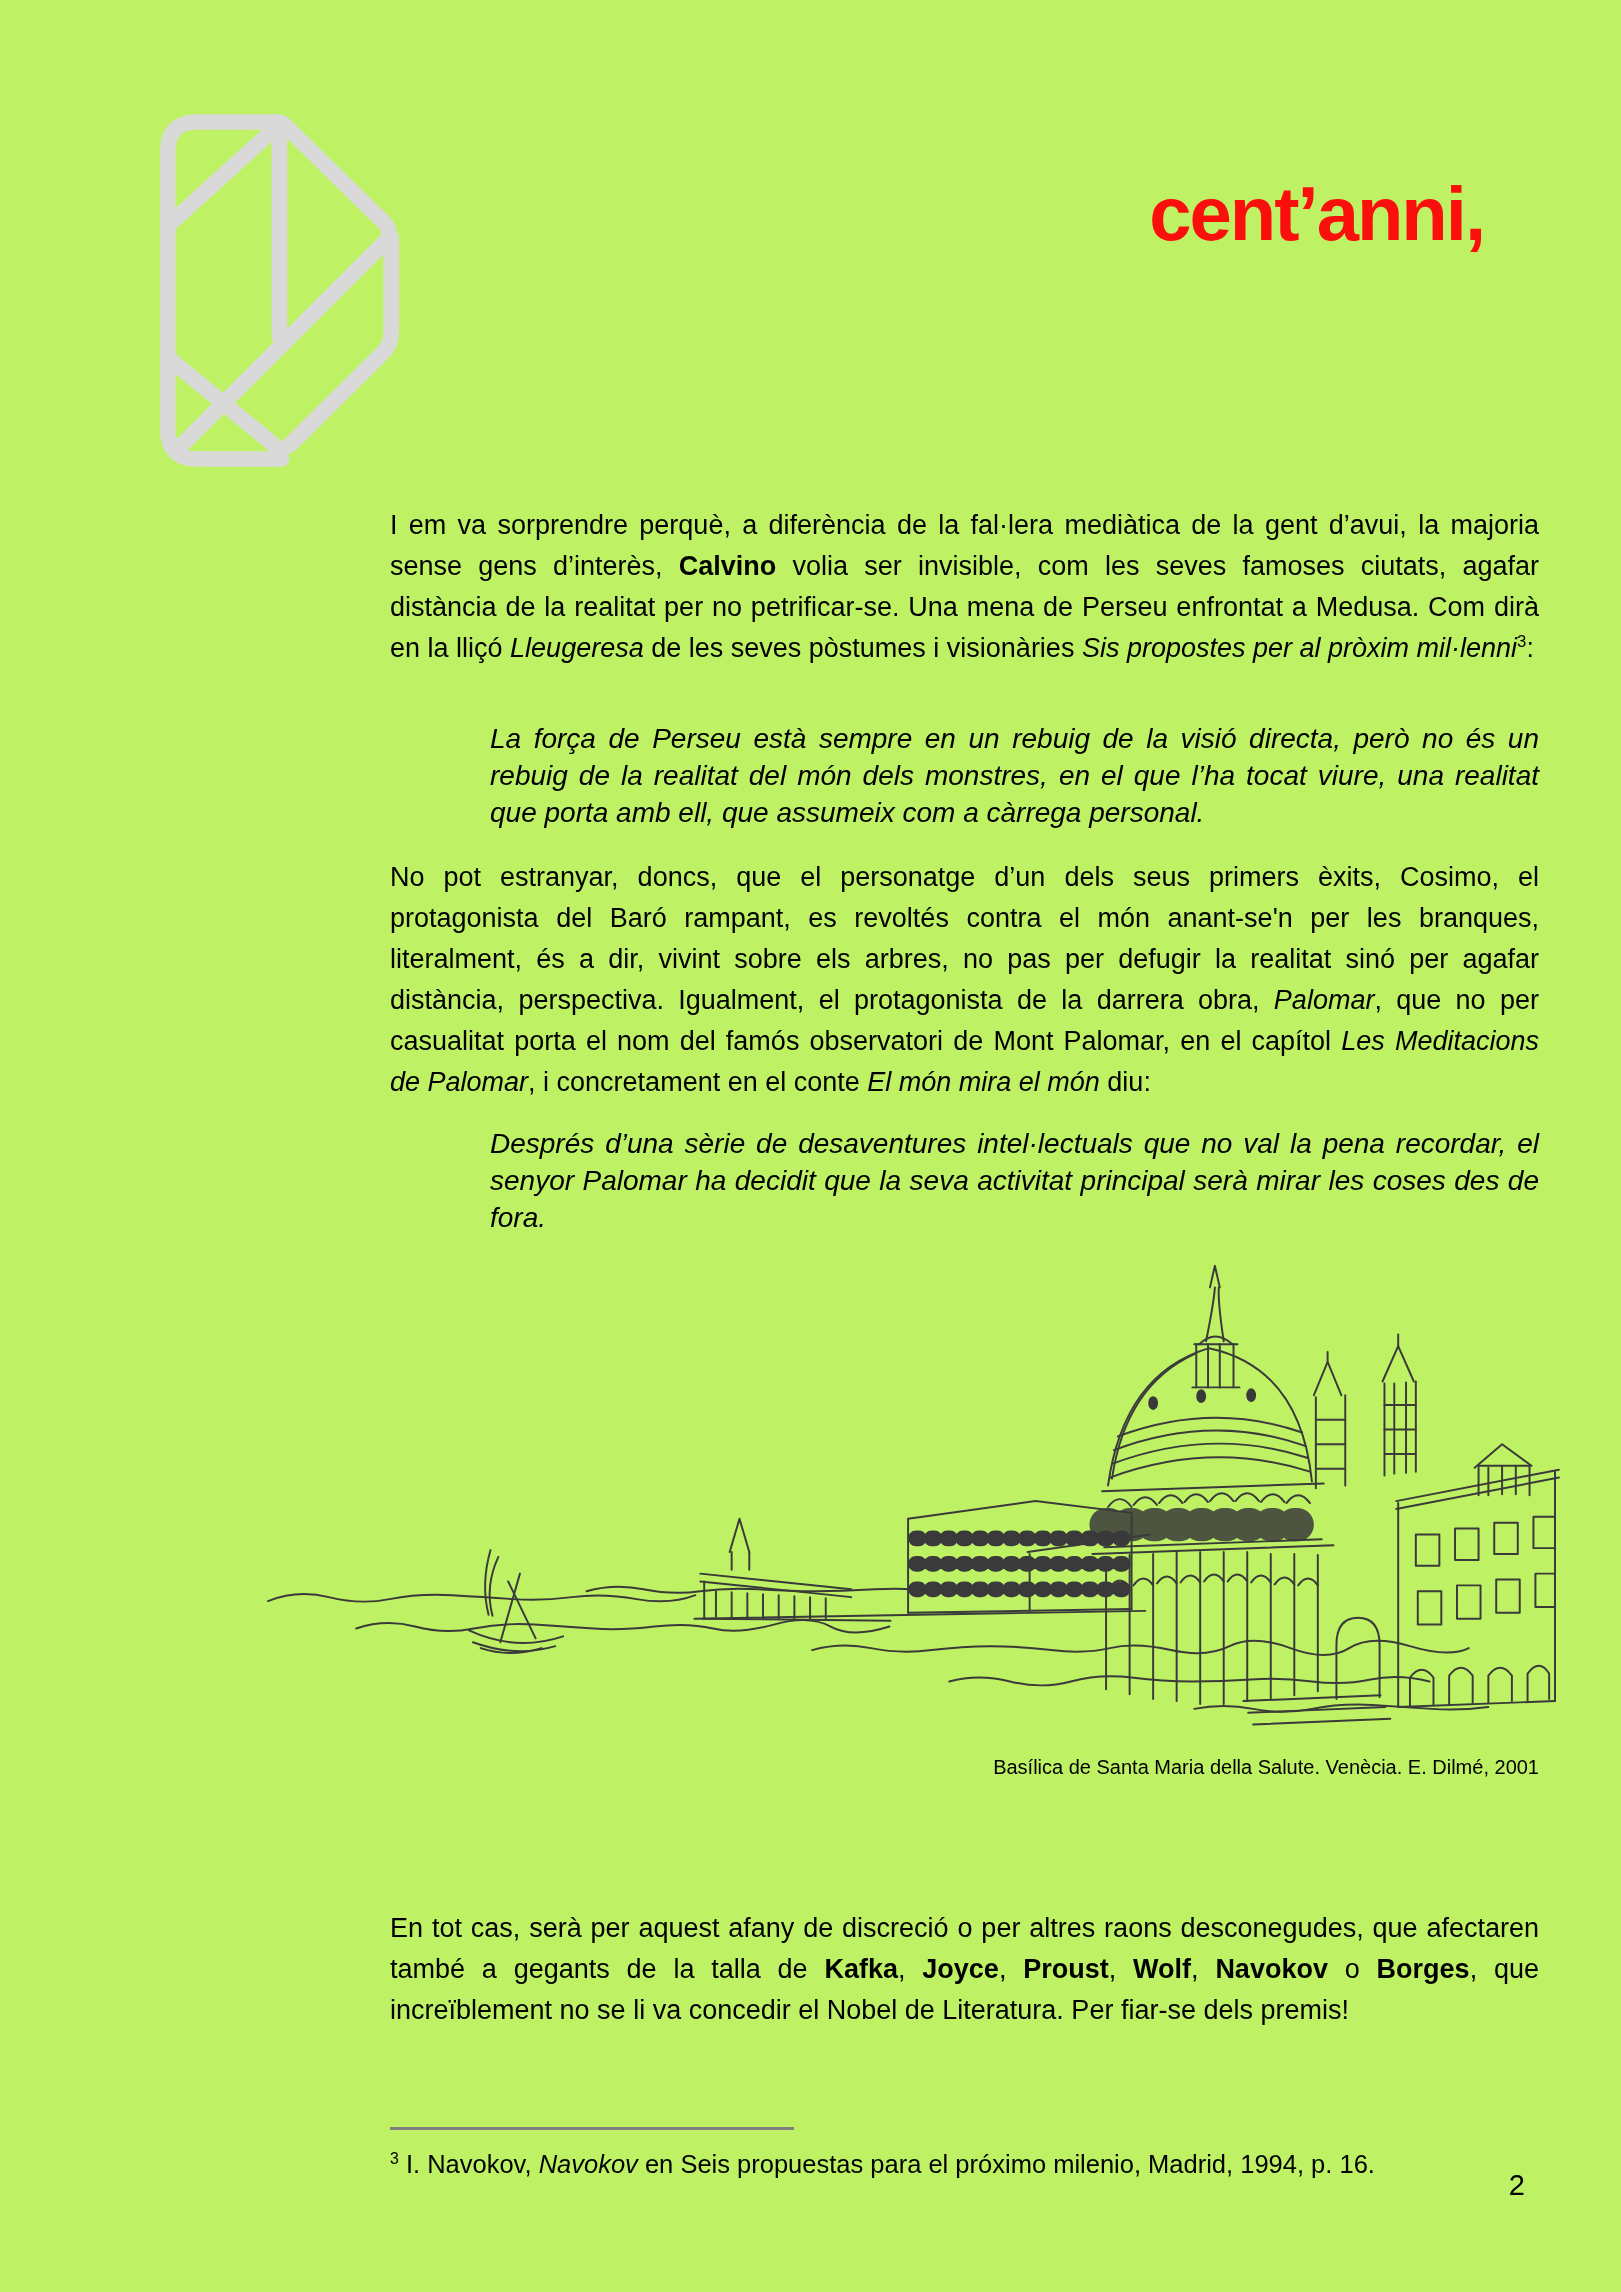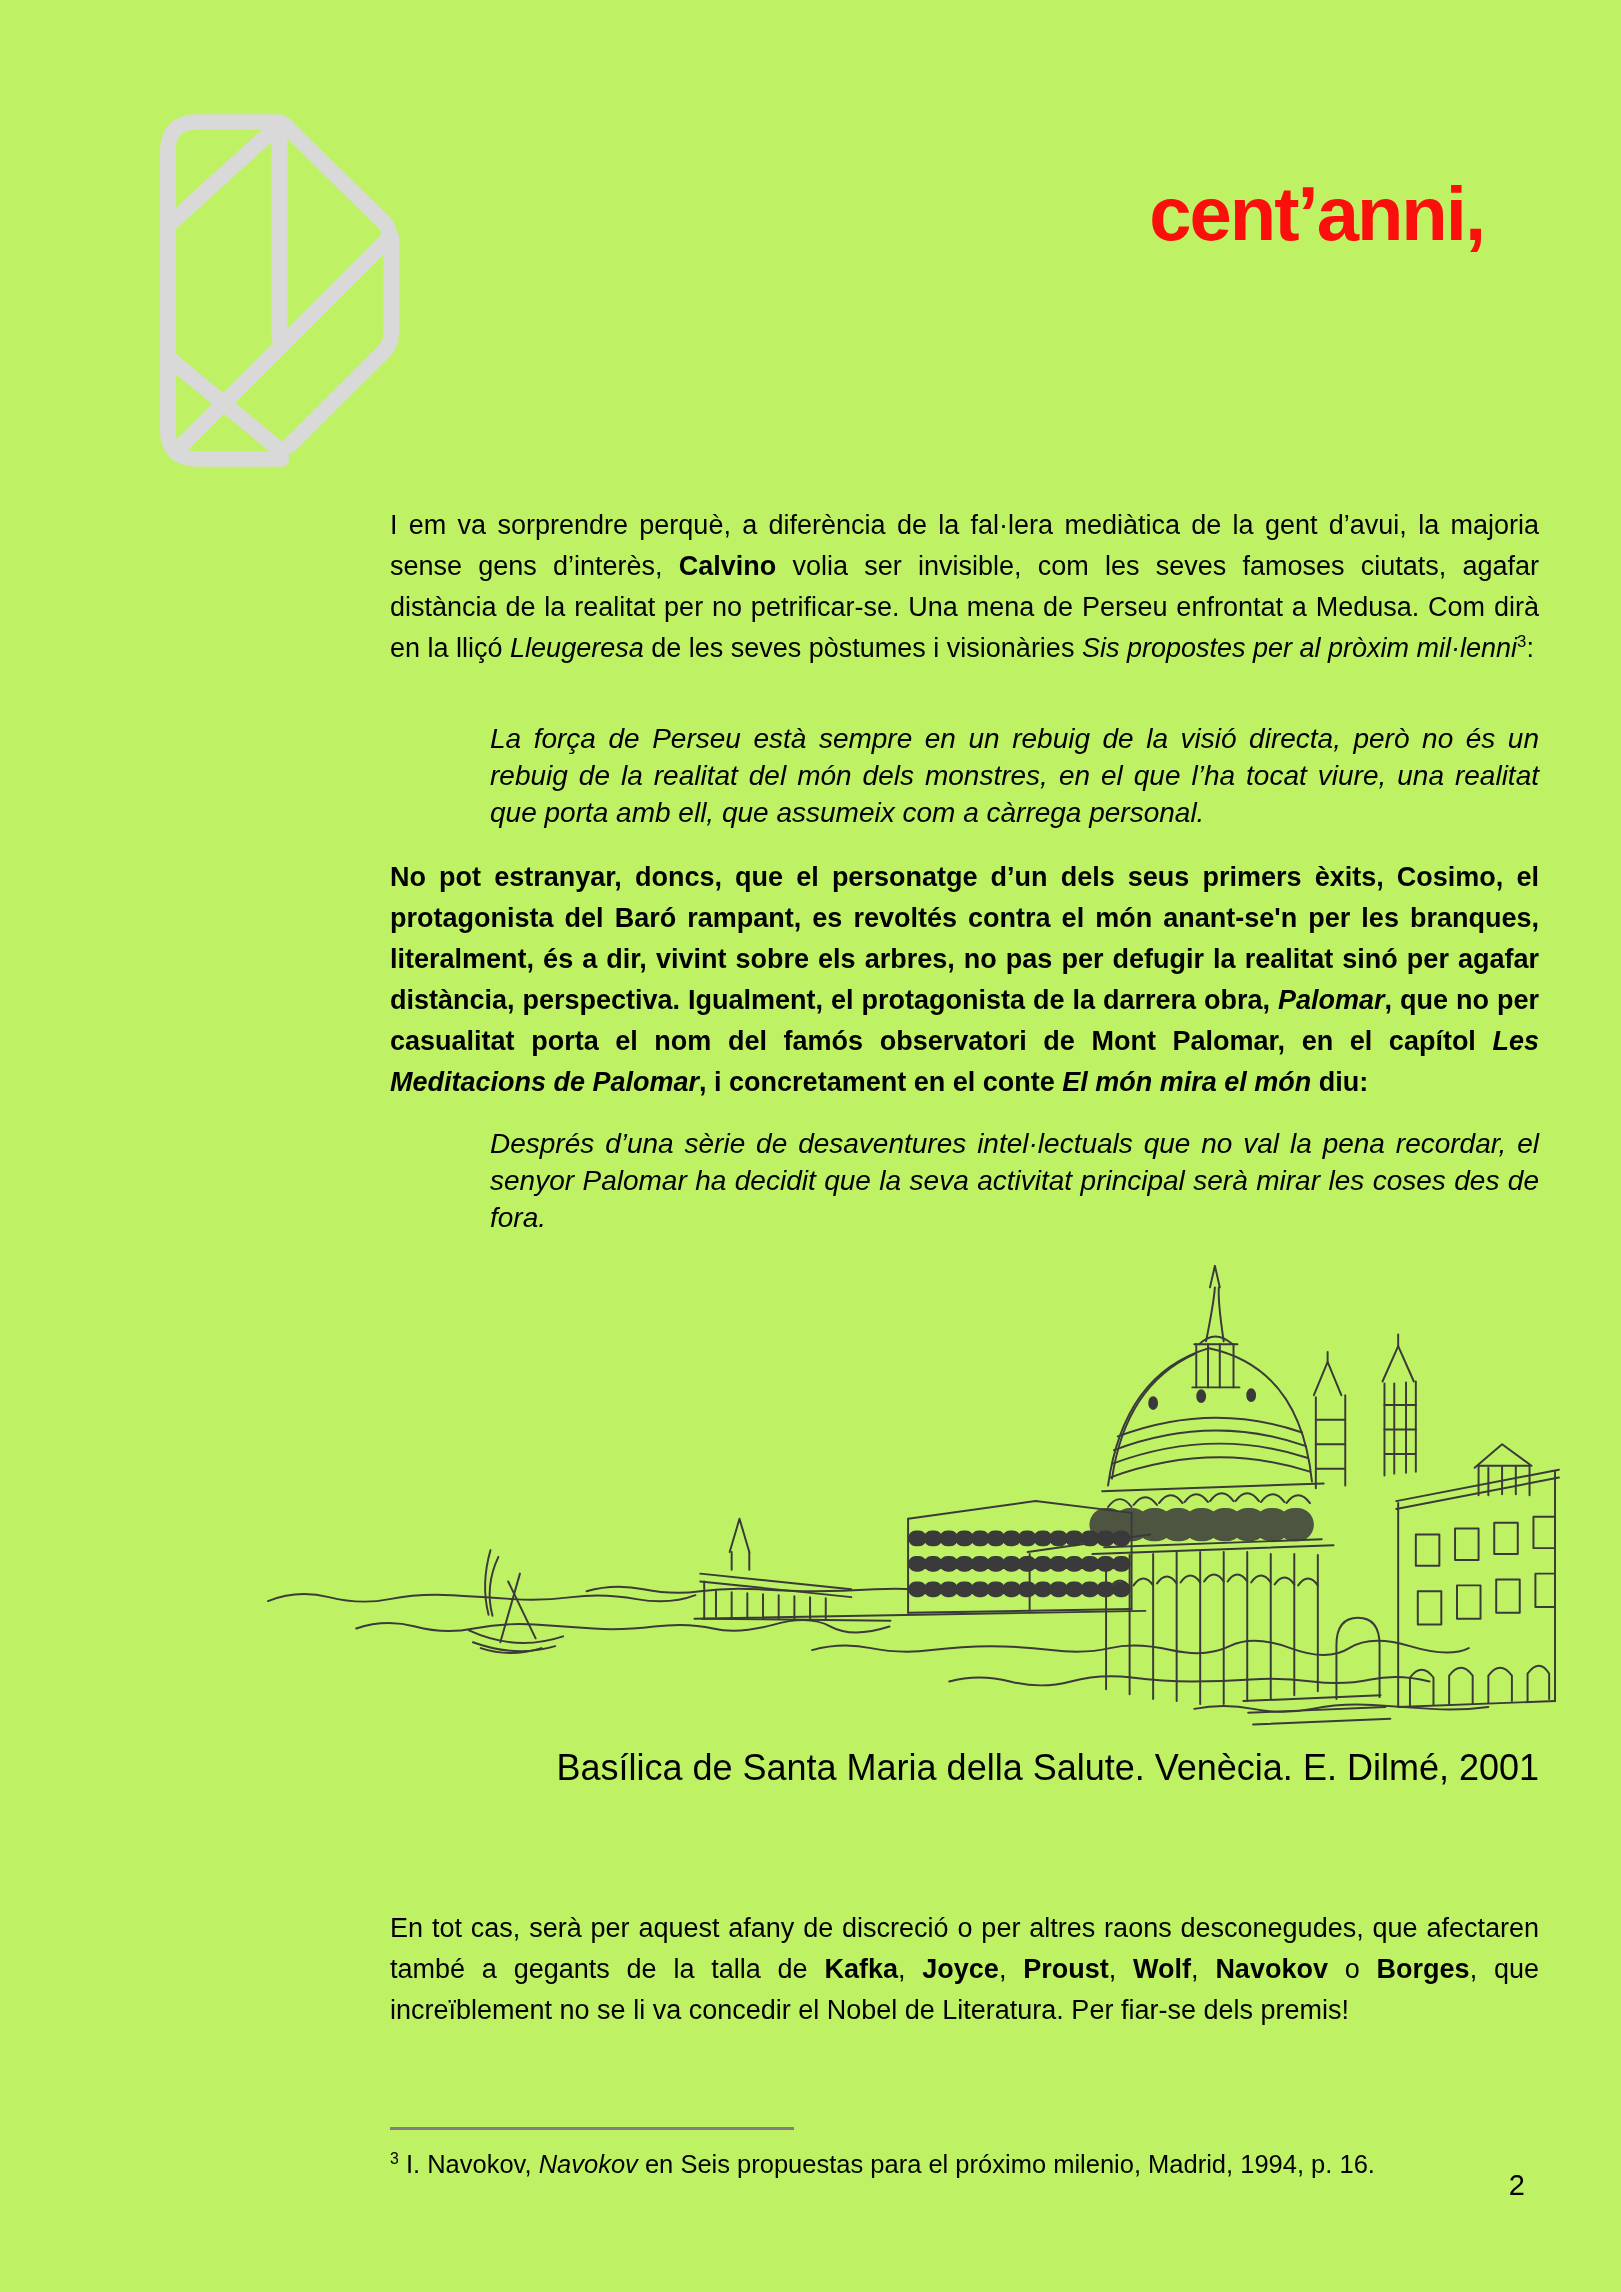--- a/index.html
+++ b/index.html
@@ -16,27 +16,27 @@
   .body-par {
     position:absolute; left:390px; width:1149px;
     font-size:27px; line-height:41px; text-align:justify;
   }
   .quote-par {
     position:absolute; left:490px; width:1049px;
     font-size:28px; line-height:37px; font-style:italic; text-align:justify;
   }
   #p1 { top:478px; }
   #q1 { top:692px; }
-  #p2 { top:830px;font-weight:bold; }
+  #p2 { top:830px; }
   #q2 { top:1113px;margin-top:12px; }
   #p3 { top:1881px; }
   .sketch { position:absolute; left:263px; top:1258px; }
   .caption {
     position:absolute; left:390px; top:1751px; width:1149px;
-    font-size:36px; line-height:33px; text-align:right;
+    font-size:20px; line-height:33px; text-align:right;
   }
   .footnote-rule {
     position:absolute; left:390px; top:2127px; width:404px; height:2.9px;
     background:#7f7f7f;
   }
   .footnote {
     position:absolute; left:390px; top:2148px; width:1098px;
     font-size:25.5px; line-height:33px; text-align:left;
   }
   .page-number {

